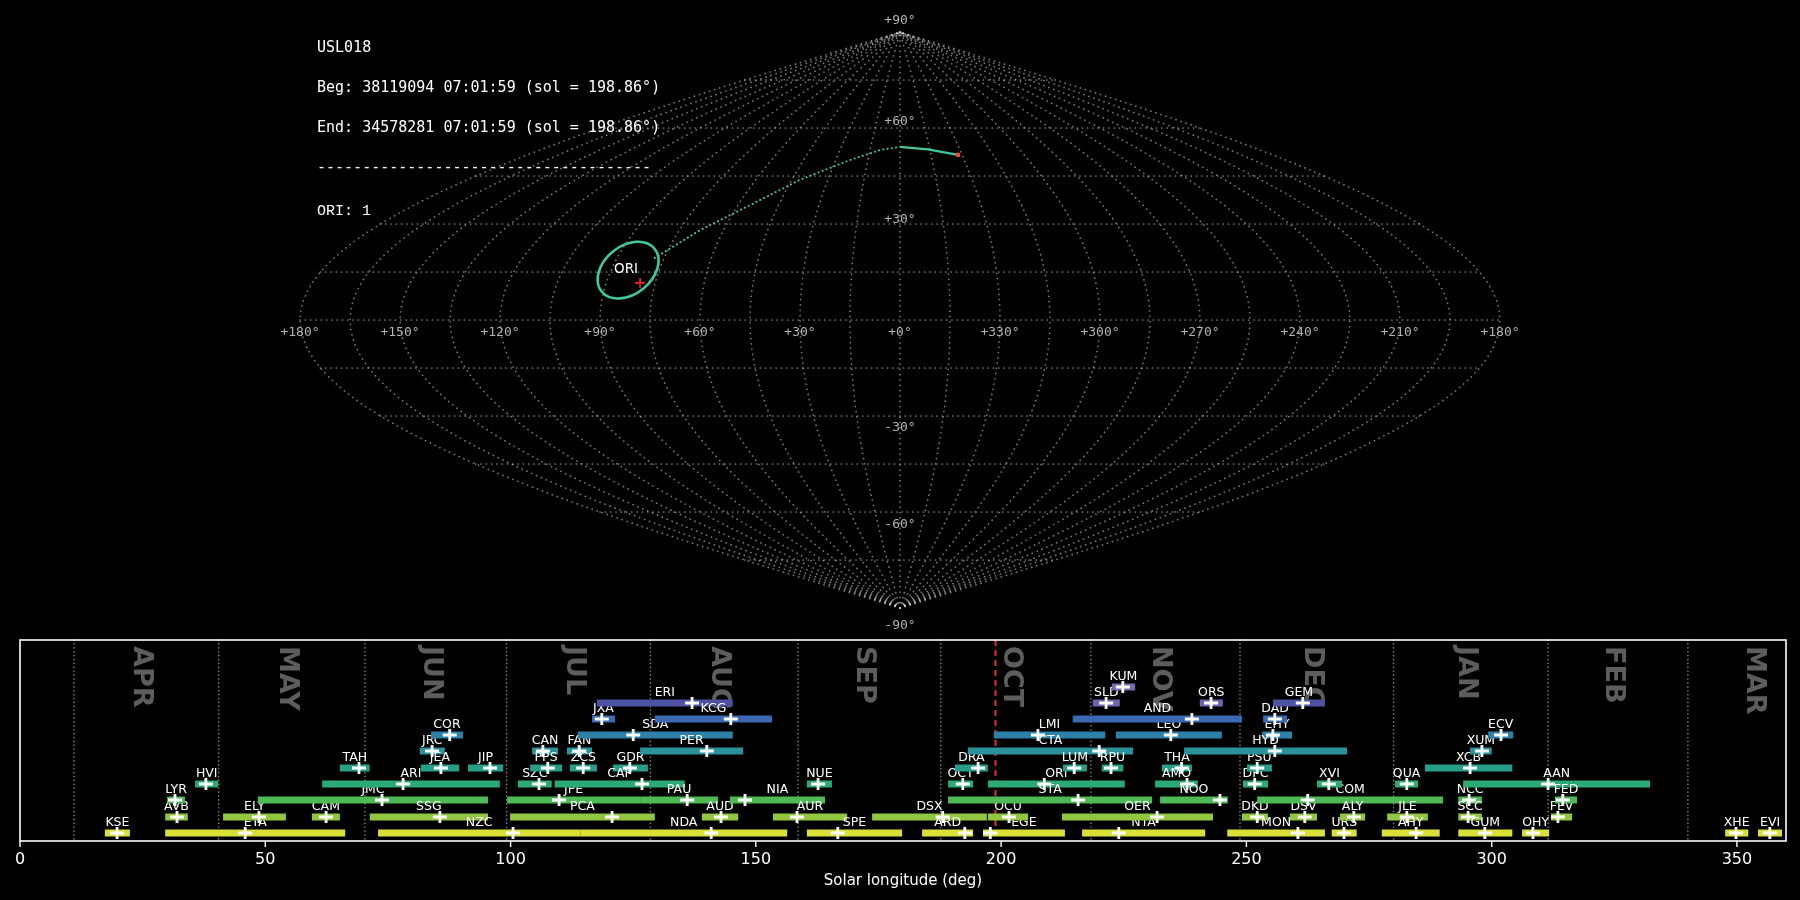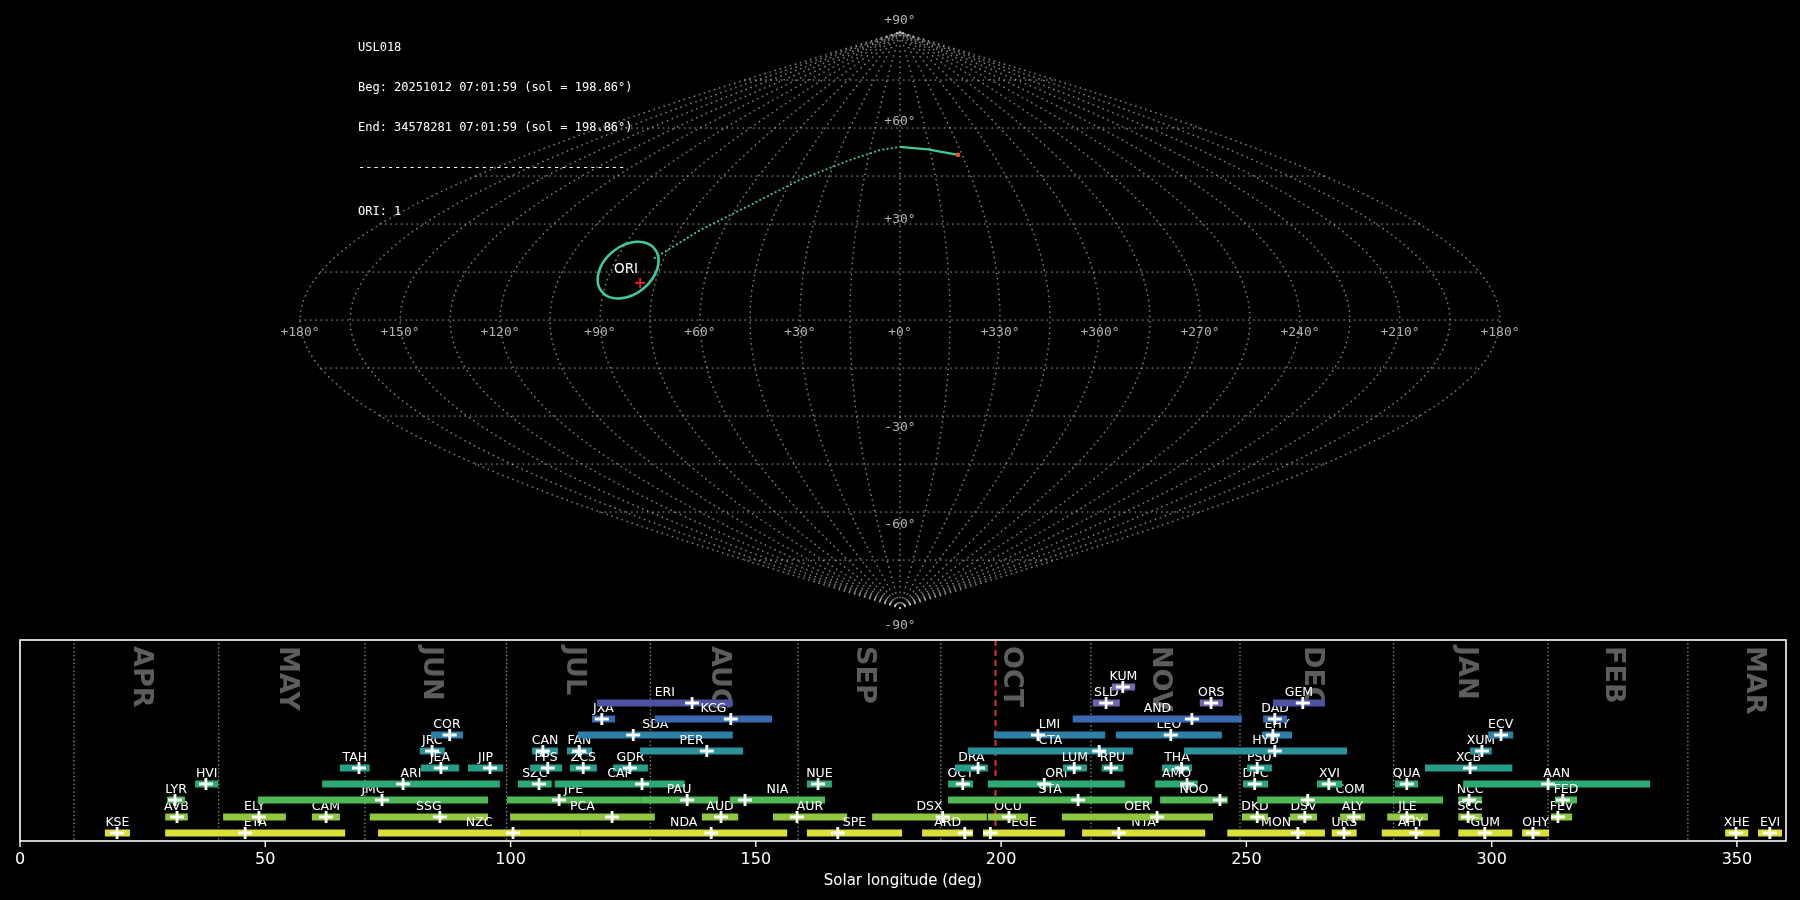--- a/index.html
+++ b/index.html
@@ -1,22 +1,22 @@
 <!DOCTYPE html>
 <html><head>
 <meta charset="utf-8">
 <style>
   html,body{margin:0;padding:0;background:#000;}
   #stage{position:relative;width:1800px;height:900px;background:#000;overflow:hidden;
          font-family:"DejaVu Sans",sans-serif;}
   #header{position:absolute;left:317px;top:14px;color:#fff;
-          font-family:"DejaVu Sans Mono",monospace;font-size:12px;line-height:13.4px;
-          white-space:pre;margin-left:41px;}
+          font-family:"DejaVu Sans Mono",monospace;font-size:15px;line-height:13.4px;
+          white-space:pre;}
   #header .sep{letter-spacing:0;}
-  #header .ori{margin-top:3px;}
+  #header .ori{margin-top:3px;font-family:Liberation Mono, monospace;}
   svg text{font-family:"DejaVu Sans",sans-serif;}
   svg text.mono{font-family:"DejaVu Sans Mono",monospace;}
 </style>
 </head>
 <body>
 
 <div id="stage">
   <svg id="scene" width="1800" height="900" viewBox="0 0 1800 900">
     <g id="map-layer">
         <path d="M900.0 608.0L931.4 598.4L962.7 588.8L993.9 579.2L1024.7 569.6L1055.3 560.0L1085.4 550.4L1115.0 540.8L1144.0 531.2L1172.4 521.6L1200.0 512.0L1226.8 502.4L1252.7 492.8L1277.6 483.2L1301.5 473.6L1324.3 464.0L1345.9 454.4L1366.3 444.8L1385.4 435.2L1403.2 425.6L1419.6 416.0L1434.6 406.4L1448.1 396.8L1460.1 387.2L1470.6 377.6L1479.6 368.0L1486.9 358.4L1492.6 348.8L1496.7 339.2L1499.2 329.6L1500.0 320.0L1499.2 310.4L1496.7 300.8L1492.6 291.2L1486.9 281.6L1479.6 272.0L1470.6 262.4L1460.1 252.8L1448.1 243.2L1434.6 233.6L1419.6 224.0L1403.2 214.4L1385.4 204.8L1366.3 195.2L1345.9 185.6L1324.3 176.0L1301.5 166.4L1277.6 156.8L1252.7 147.2L1226.8 137.6L1200.0 128.0L1172.4 118.4L1144.0 108.8L1115.0 99.2L1085.4 89.6L1055.3 80.0L1024.7 70.4L993.9 60.8L962.7 51.2L931.4 41.6L900.0 32.0" fill="none" stroke="#c8c8c8" stroke-opacity="0.6" stroke-width="1.7" stroke-linecap="round" stroke-dasharray="0.1 5.2"></path>
@@ -384,18 +384,18 @@
         <path d="M1491.7 841V847" stroke="#ffffff" stroke-width="1.4"></path>
         <text x="1491.7" y="864" text-anchor="middle" fill="#ffffff" font-size="16">300</text>
         <path d="M1736.9 841V847" stroke="#ffffff" stroke-width="1.4"></path>
         <text x="1736.9" y="864" text-anchor="middle" fill="#ffffff" font-size="16">350</text>
         <text x="903.0" y="885" text-anchor="middle" fill="#ffffff" font-size="15">Solar longitude (deg)</text>
       </g>
   </svg>
 
   <div id="header">
     <div>USL018</div>
-    <div>Beg: 20251012 07:01:59 (sol = 198.86°)</div>
+    <div>Beg: 38119094 07:01:59 (sol = 198.86°)</div>
     <div>End: 34578281 07:01:59 (sol = 198.86°)</div>
     <div class="sep">-------------------------------------</div>
     <div class="ori">ORI: 1</div>
   </div>
 </div>
 
 </body></html>

